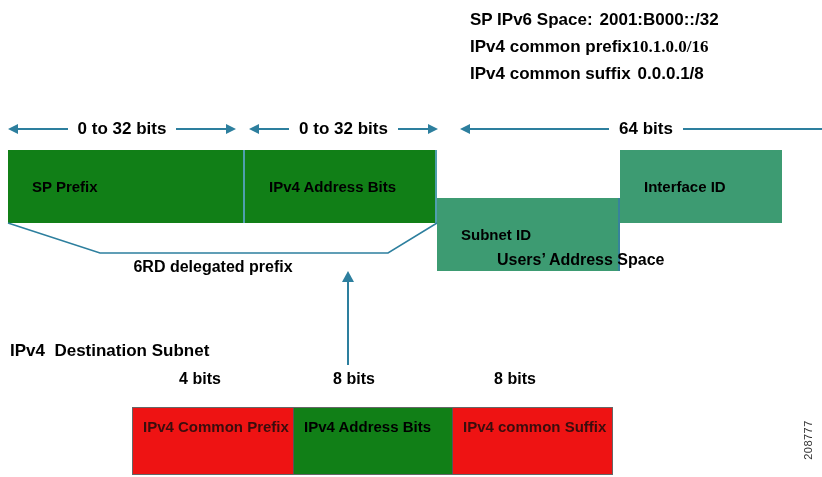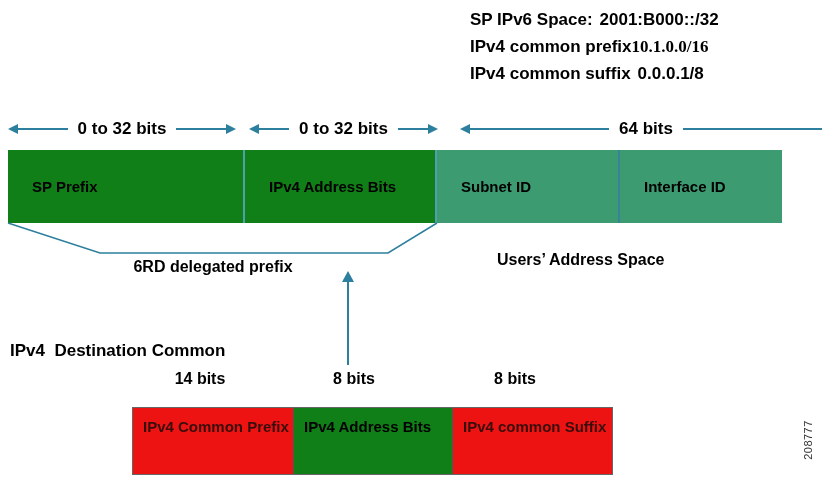--- a/index.html
+++ b/index.html
@@ -42,21 +42,21 @@
     display:flex;
   }
   .seg{
     box-sizing:border-box;height:100%;
     display:flex;align-items:center;
     font-weight:bold;font-size:15px;color:#000;
     padding-left:24px;white-space:nowrap;
   }
   .ipv6-bar .s1{width:237px;border-right:2px solid #4f9fae;}
   .ipv6-bar .s2{width:192px;border-right:2px solid #4f9fae;}
-  .ipv6-bar .s3{width:183px;border-right:2px solid #37839b;}
+  .ipv6-bar .s3{width:183px;border-right:2px solid #37839b;margin-top:48px;}
   .ipv6-bar .s4{width:162px;}
   
   .bracket{position:absolute;left:0;top:222px;}
   
   .lbl-6rd{
     position:absolute;left:108px;top:258px;width:210px;text-align:center;
     font-weight:bold;font-size:16px;color:#000;
   }
   .lbl-users{
     position:absolute;left:497px;top:251px;
@@ -139,28 +139,28 @@
     <div class="seg s3" style="background-color: rgb(61, 155, 114);">Subnet ID</div>
     <div class="seg s4" style="background-color: rgb(61, 155, 114);">Interface ID</div>
   </div>
 
   <svg class="bracket" width="450" height="36">
     <polyline points="8,1 100,31 388,31 437,1" fill="none" stroke="#2d7f9e" stroke-width="1.5"></polyline>
   </svg>
 
   <div class="lbl-6rd">6RD delegated prefix</div>
   <div class="lbl-users">Users’ Address Space</div>
-  <div class="lbl-dest">IPv4  Destination Common</div>
+  <div class="lbl-dest">IPv4  Destination Subnet</div>
 
   <div class="v-arrow">
     <span class="ah ah-up"></span>
     <span class="vln"></span>
   </div>
 
-  <div class="bit-lbl" id="bits-16">14 bits</div>
+  <div class="bit-lbl" id="bits-16">4 bits</div>
   <div class="bit-lbl" id="bits-8a">8 bits</div>
   <div class="bit-lbl" id="bits-8b">8 bits</div>
 
   <div class="ipv4-bar">
     <div class="seg b1" style="background-color: rgb(238, 19, 19);">IPv4 Common Prefix</div>
     <div class="seg b2" style="background-color: rgb(17, 127, 23);">IPv4 Address Bits</div>
     <div class="seg b3" style="background-color: rgb(238, 19, 19);">IPv4 common Suffix</div>
   </div>
 
   <div class="fig-num">208777</div>

